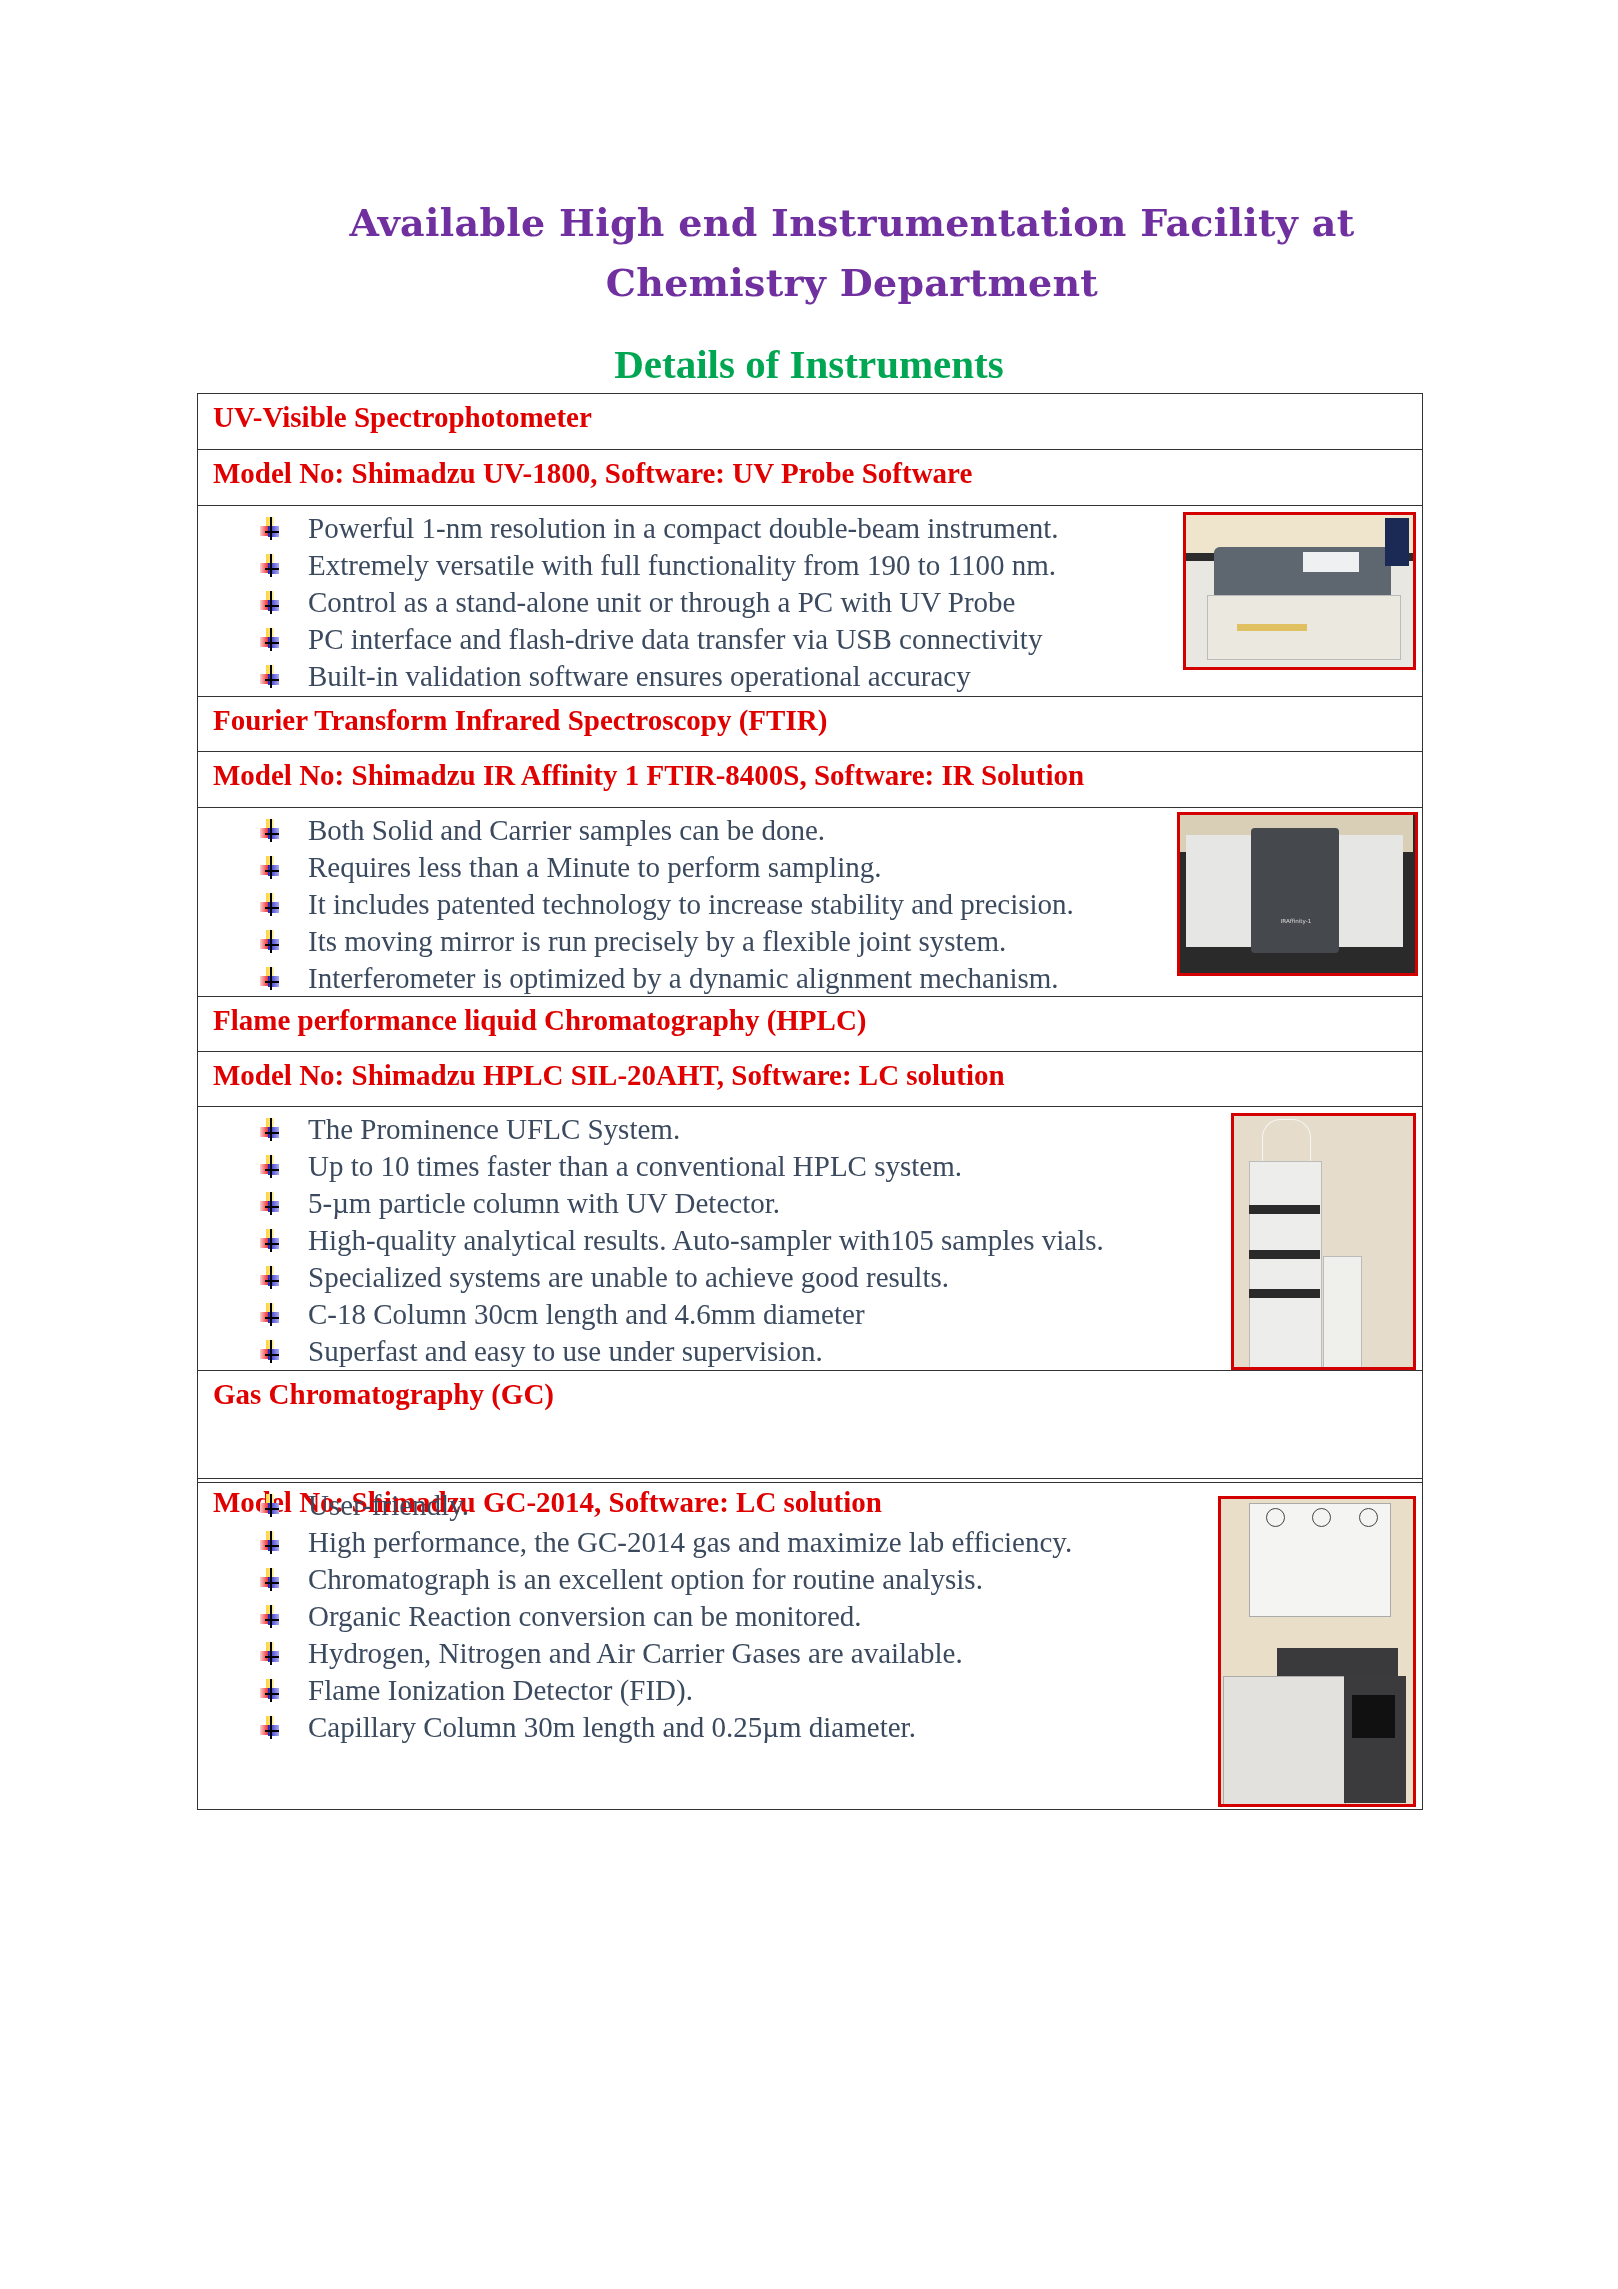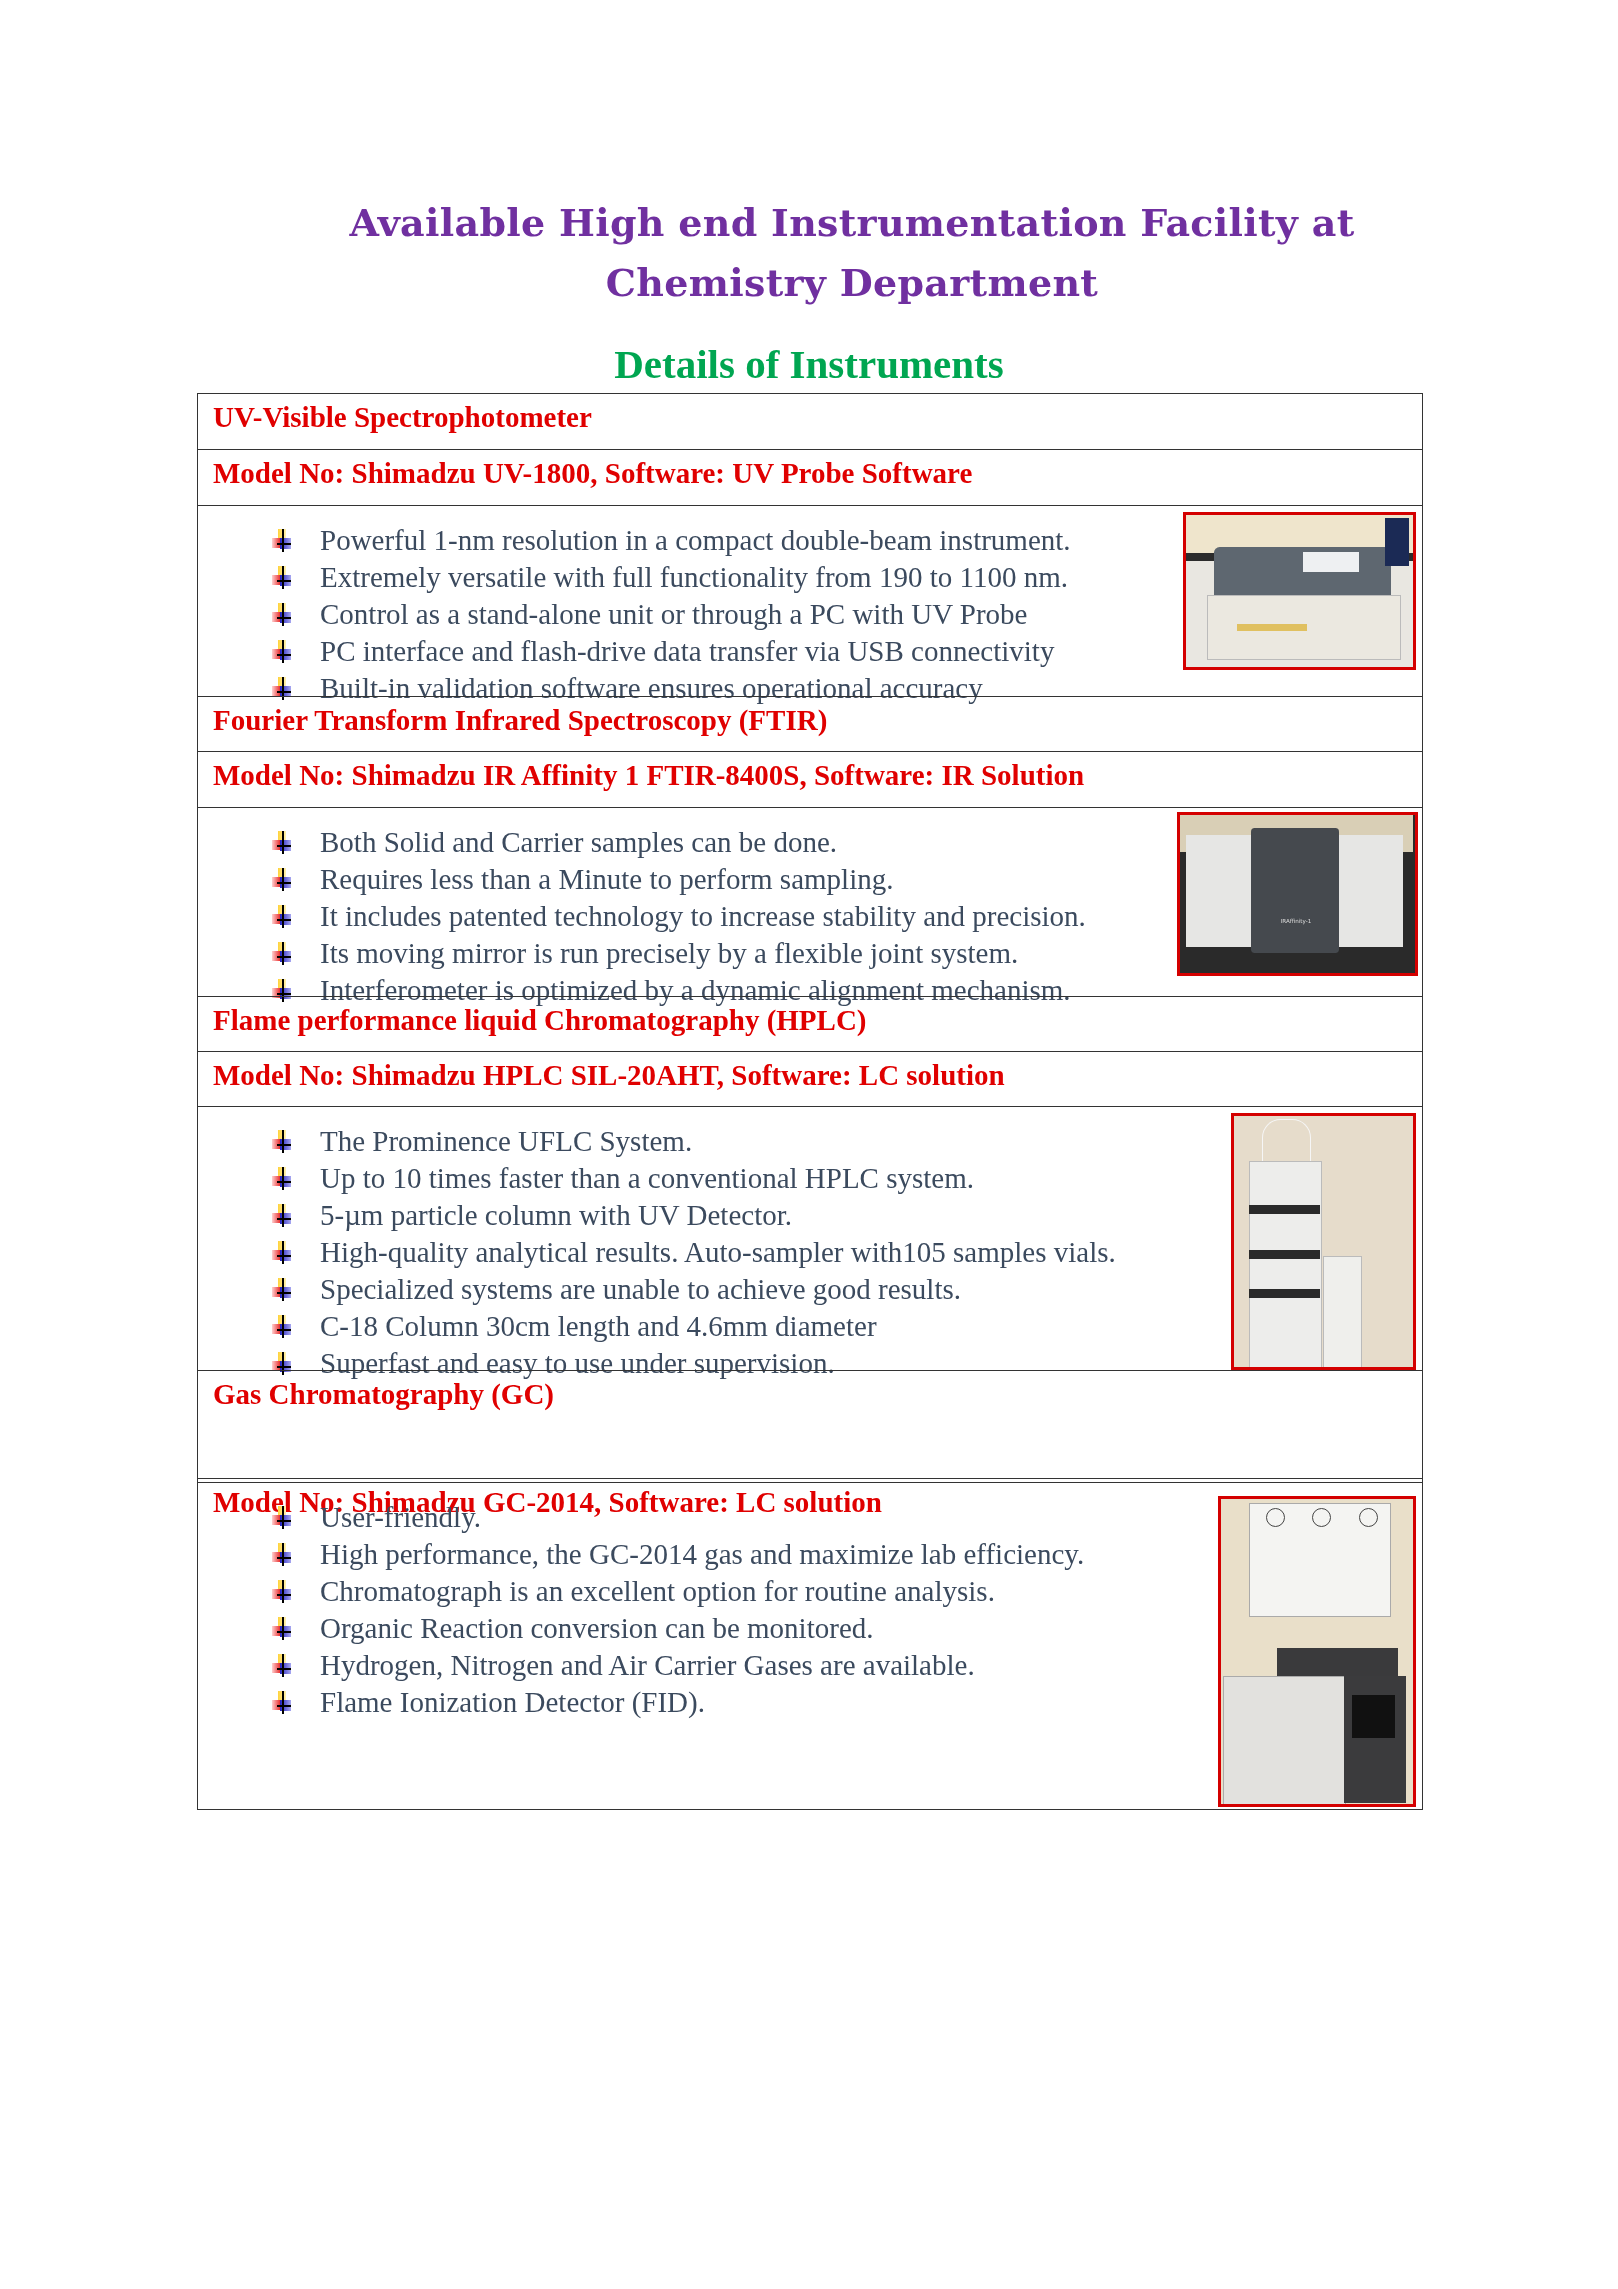--- a/index.html
+++ b/index.html
@@ -21,21 +21,21 @@
     position: absolute; left: 197px; top: 393px; width: 1226px; height: 1417px;
     box-sizing: border-box; border: 1.9px solid #333;
   }
   .row { position: absolute; left: 0; right: 0; box-sizing: border-box; border-top: 1.9px solid #333; }
   .row.first { border-top: none; }
   .head-text {
     position: absolute; left: 15px; top: 4.7px;
     font-family: "Liberation Serif", serif; font-weight: bold; font-size: 29px;
     color: #e00000; white-space: nowrap; line-height: 37px;
   }
-  .bullets { position: absolute; left: 62px; top: 3.7px; margin: 12px; padding: 0; list-style: none; }
+  .bullets { position: absolute; left: 62px; top: 3.7px; margin: 0; padding: 0; list-style: none; }
   .bullets li {
     position: relative; height: 37px; line-height: 37px; white-space: nowrap;
     font-family: "Liberation Serif", serif; font-size: 29px; color: #3b4a5e;
     padding-left: 48px;
   }
   .bicon { position: absolute; left: 0; top: 7.5px; width: 22.4px; height: 22.4px; }
   .bicon .y { position: absolute; left: 5.6px; top: 0; width: 8.4px; height: 12px; background: linear-gradient(90deg,#ffd23a,#fff2b0); }
   .bicon .r { position: absolute; left: 0; top: 8.4px; width: 8.4px; height: 10.3px; background: linear-gradient(90deg,#ffd0d0,#e83030); }
   .bicon .b { position: absolute; left: 7.5px; top: 9.3px; width: 11.2px; height: 10.3px; background: linear-gradient(90deg,#2020c0,#a8a8f0); }
   .bicon .v { position: absolute; left: 10.3px; top: 0; width: 1.9px; height: 22.4px; background: #000; }
@@ -275,20 +275,27 @@
             <span class="v"></span>
             <span class="h"></span>
           </span><span>Hydrogen, Nitrogen and Air Carrier Gases are available.</span></li>
       <li><span class="bicon">
             <span class="y"></span>
             <span class="r"></span>
             <span class="b"></span>
             <span class="v"></span>
             <span class="h"></span>
           </span><span>Flame Ionization Detector (FID).</span></li>
+      <li><span class="bicon">
+            <span class="y"></span>
+            <span class="r"></span>
+            <span class="b"></span>
+            <span class="v"></span>
+            <span class="h"></span>
+          </span><span>Capillary Column 30m length and 0.25µm diameter.</span></li>
     </ul>
     <div class="photo gc" style="left:1020px;top:13px;width:198px;height:311px;" title="Gas Chromatograph photo">
       <div class="shape" style="left:28px;top:3.7px;width:140px;height:112px;background:#f4f4f2;border:0.9px solid #aaa;"></div>
       <div class="shape" style="left:45px;top:9.3px;width:17px;height:17px;border:1.9px solid #444;border-radius:50%;"></div>
       <div class="shape" style="left:91px;top:9.3px;width:17px;height:17px;border:1.9px solid #444;border-radius:50%;"></div>
       <div class="shape" style="left:138px;top:9.3px;width:17px;height:17px;border:1.9px solid #444;border-radius:50%;"></div>
       <div class="shape" style="left:56px;top:149px;width:121px;height:28px;background:#3a3a3c;"></div>
       <div class="shape" style="left:1.9px;top:177px;width:121px;height:127px;background:#e2e1de;border:0.9px solid #aaa;"></div>
       <div class="shape" style="left:123px;top:177px;width:62px;height:127px;background:#3b3b3d;"></div>
       <div class="shape" style="left:131px;top:196px;width:43px;height:43px;background:#111;"></div>

